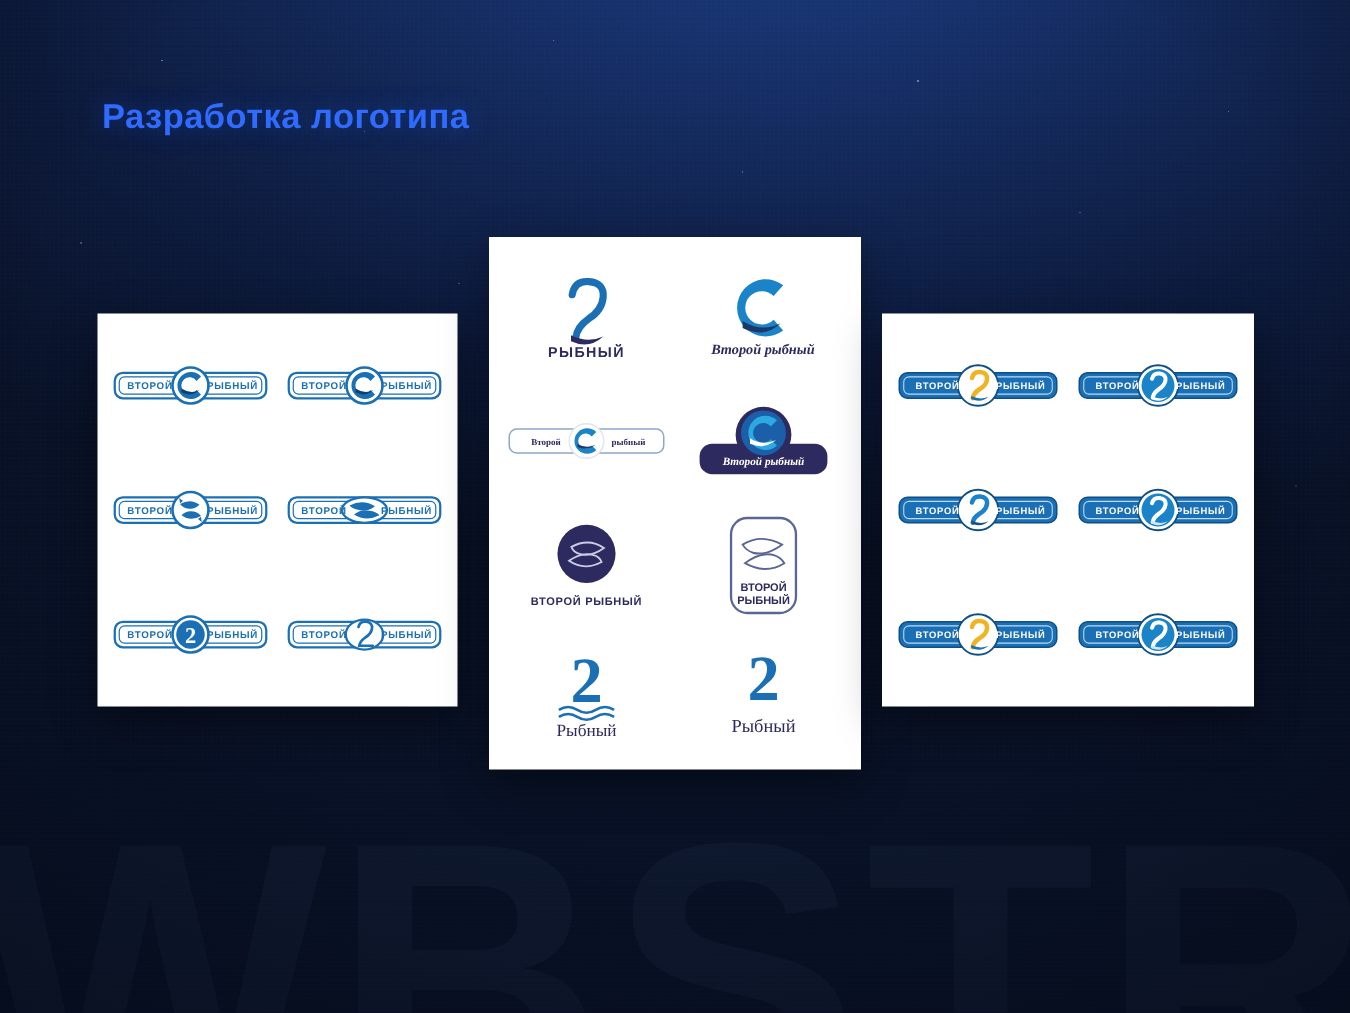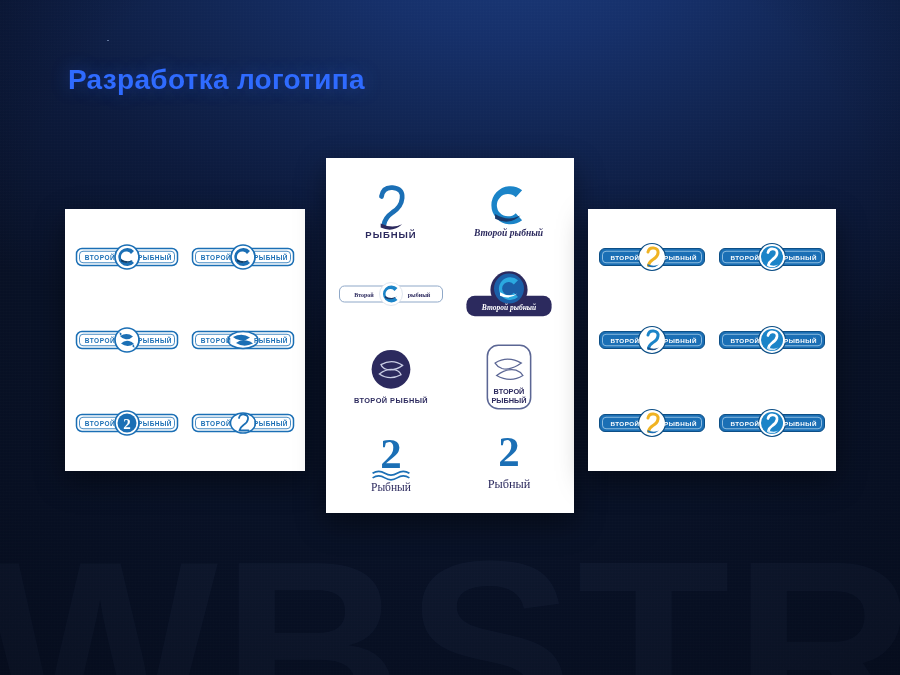--- a/index.html
+++ b/index.html
@@ -57,21 +57,21 @@
     white-space:pre;
     font-family:"Liberation Sans", sans-serif;
     text-align:left;
     user-select:none;
   }
   .watermark .wm-line{display:block;}
 
   
   .title{
     position:absolute;left:68px;top:64px;
-    font-size:28px;font-weight:700;letter-spacing:.3px;
+    font-size:23px;font-weight:700;letter-spacing:.3px;
     color:#2f6bff;
     text-shadow:0 0 18px rgba(47,107,255,.35);
     font-family:"Liberation Sans", sans-serif;
   }
 
   
   .panel{position:absolute;background:#fff;box-shadow:0 10px 28px rgba(0,0,0,.40);}
   #panel-left  {left:65px; top:209px; width:240px;height:262px;}
   #panel-center{left:326px;top:158px; width:248px;height:355px;}
   #panel-right {left:588px;top:209px; width:248px;height:262px;}

